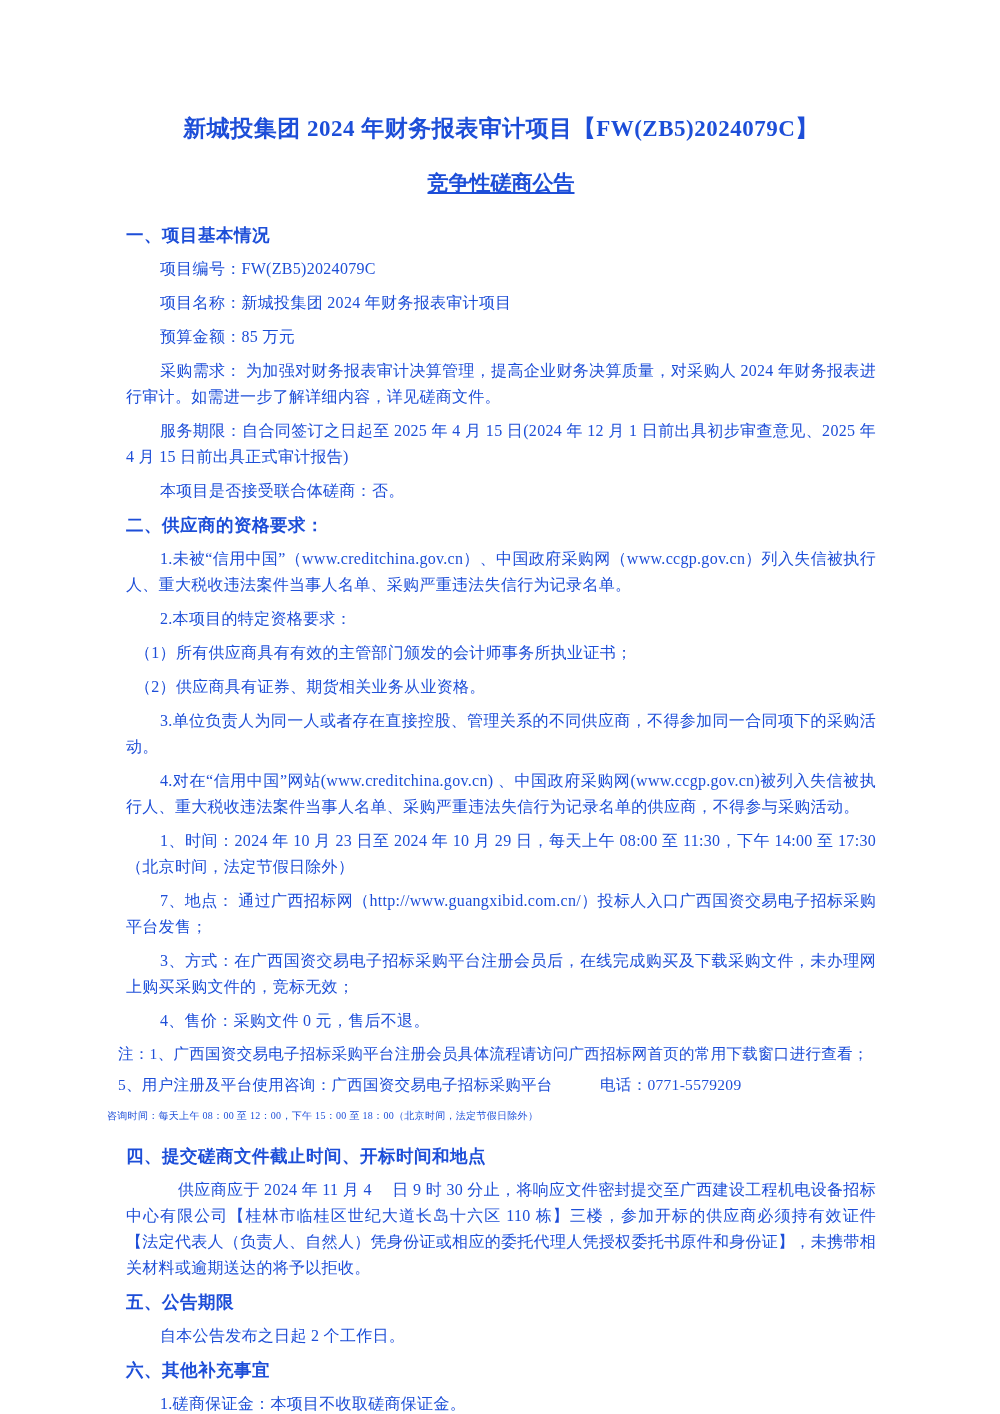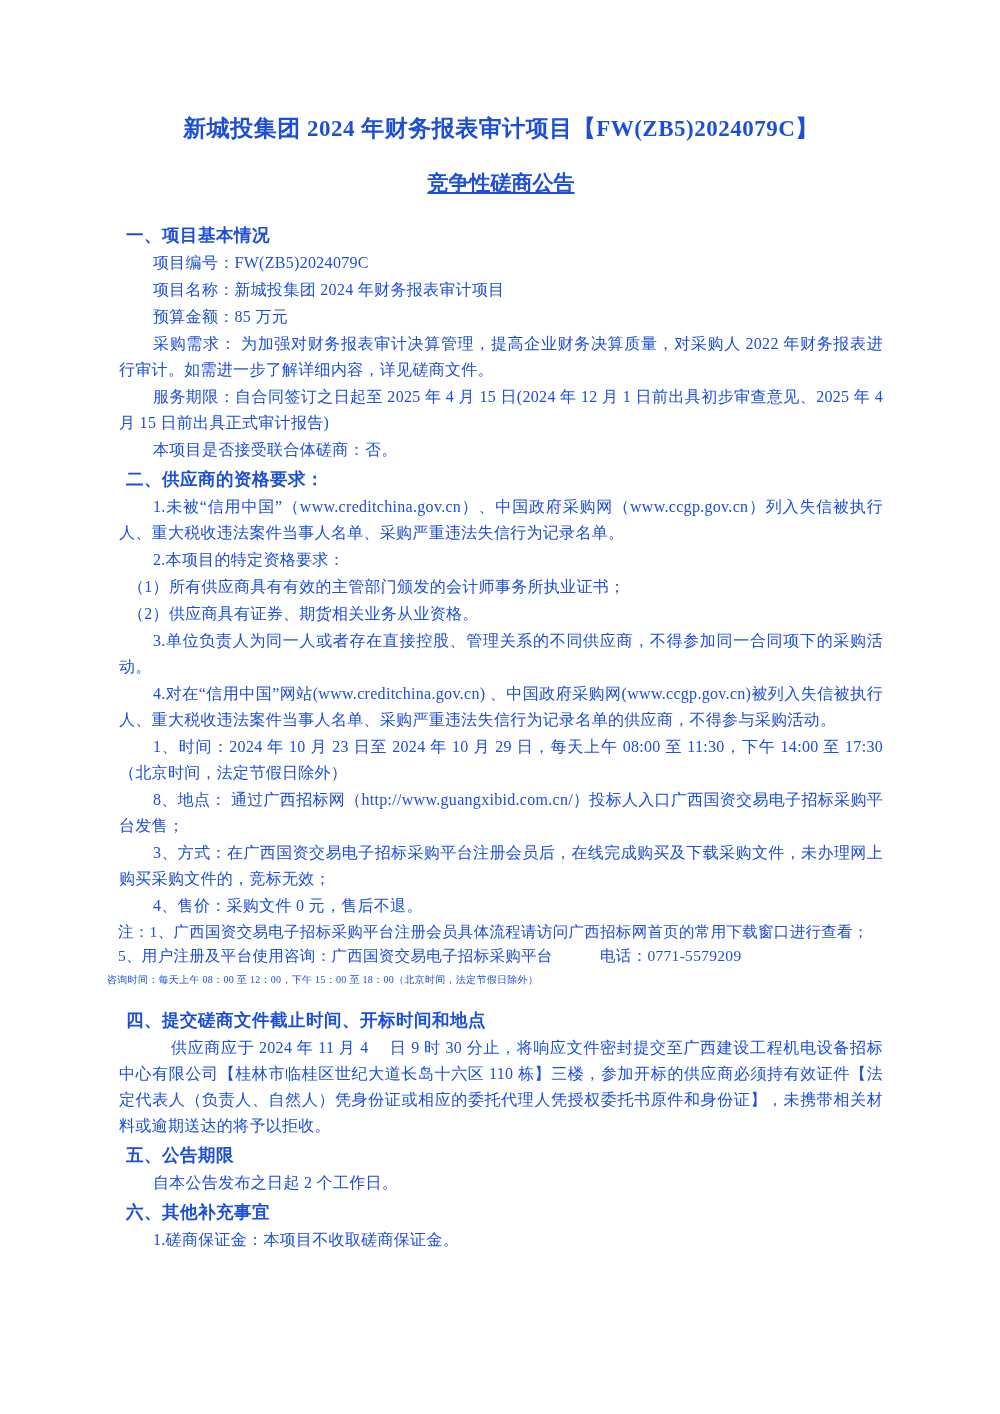--- a/index.html
+++ b/index.html
@@ -45,21 +45,21 @@
     font-size: 17.5px;
     font-weight: 700;
     line-height: 26px;
     font-family: "Liberation Sans", "DejaVu Sans", sans-serif;
     letter-spacing: 0.5px;
   }
   h2.sec-heading.gap-before {
     margin-top: 16px;
   }
   p {
-    margin: 1px;
+    margin: 8px;
     font-size: 16px;
     line-height: 26px;
     text-align: justify;
     letter-spacing: 0.3px;
   }
   p.indent       { text-indent: 34px; }
   p.indent-wide  { text-indent: 52px; }
   p.subitem      { text-indent: 9px;  }
   p.note         { margin-left: -11px; text-indent: 11px; font-size: 15.5px; line-height: 23px; }
   p.note-flush   { margin-left: -11px; text-indent: 0;    font-size: 10px; line-height: 23px; }
@@ -69,36 +69,36 @@
 
 <div class="page">
   <h1 class="doc-title">新城投集团 2024 年财务报表审计项目【FW(ZB5)2024079C】</h1>
   <div class="doc-subtitle">竞争性磋商公告</div>
   <main>
       <section>
         <h2 class="sec-heading">一、项目基本情况</h2>
         <p class="indent">项目编号：FW(ZB5)2024079C</p>
         <p class="indent">项目名称：新城投集团 2024 年财务报表审计项目</p>
         <p class="indent">预算金额：85 万元</p>
-        <p class="indent">采购需求： 为加强对财务报表审计决算管理，提高企业财务决算质量，对采购人 2022 年财务报表进行审计。如需进一步了解详细内容，详见磋商文件。</p>
+        <p class="indent">采购需求： 为加强对财务报表审计决算管理，提高企业财务决算质量，对采购人 2024 年财务报表进行审计。如需进一步了解详细内容，详见磋商文件。</p>
         <p class="indent">服务期限：自合同签订之日起至 2025 年 4 月 15 日(2024 年 12 月 1 日前出具初步审查意见、2025 年 4 月 15 日前出具正式审计报告)</p>
         <p class="indent">本项目是否接受联合体磋商：否。</p>
       </section>
       <section>
         <h2 class="sec-heading">二、供应商的资格要求：</h2>
         <p class="indent">1.未被“信用中国”（www.creditchina.gov.cn）、中国政府采购网（www.ccgp.gov.cn）列入失信被执行人、重大税收违法案件当事人名单、采购严重违法失信行为记录名单。</p>
         <p class="indent">2.本项目的特定资格要求：</p>
         <p class="subitem">（1）所有供应商具有有效的主管部门颁发的会计师事务所执业证书；</p>
         <p class="subitem">（2）供应商具有证券、期货相关业务从业资格。</p>
         <p class="indent">3.单位负责人为同一人或者存在直接控股、管理关系的不同供应商，不得参加同一合同项下的采购活动。</p>
         <p class="indent">4.对在“信用中国”网站(www.creditchina.gov.cn) 、中国政府采购网(www.ccgp.gov.cn)被列入失信被执行人、重大税收违法案件当事人名单、采购严重违法失信行为记录名单的供应商，不得参与采购活动。</p>
       </section>
       <section>
         <p class="indent">1、时间：2024 年 10 月 23 日至 2024 年 10 月 29 日，每天上午 08:00 至 11:30，下午 14:00 至 17:30（北京时间，法定节假日除外）</p>
-        <p class="indent">8、地点： 通过广西招标网（http://www.guangxibid.com.cn/）投标人入口广西国资交易电子招标采购平台发售；</p>
+        <p class="indent">7、地点： 通过广西招标网（http://www.guangxibid.com.cn/）投标人入口广西国资交易电子招标采购平台发售；</p>
         <p class="indent">3、方式：在广西国资交易电子招标采购平台注册会员后，在线完成购买及下载采购文件，未办理网上购买采购文件的，竞标无效；</p>
         <p class="indent">4、售价：采购文件 0 元，售后不退。</p>
         <p class="note">注：1、广西国资交易电子招标采购平台注册会员具体流程请访问广西招标网首页的常用下载窗口进行查看；</p>
         <p class="note">5、用户注册及平台使用咨询：广西国资交易电子招标采购平台　　　电话：0771-5579209</p>
         <p class="note-flush">咨询时间：每天上午 08：00 至 12：00，下午 15：00 至 18：00（北京时间，法定节假日除外）</p>
       </section>
       <section>
         <h2 class="sec-heading gap-before">四、提交磋商文件截止时间、开标时间和地点</h2>
         <p class="indent-wide">供应商应于 2024 年  11 月 4 　日 9 时 30 分止，将响应文件密封提交至广西建设工程机电设备招标中心有限公司【桂林市临桂区世纪大道长岛十六区 110 栋】三楼，参加开标的供应商必须持有效证件【法定代表人（负责人、自然人）凭身份证或相应的委托代理人凭授权委托书原件和身份证】，未携带相关材料或逾期送达的将予以拒收。</p>
       </section>

